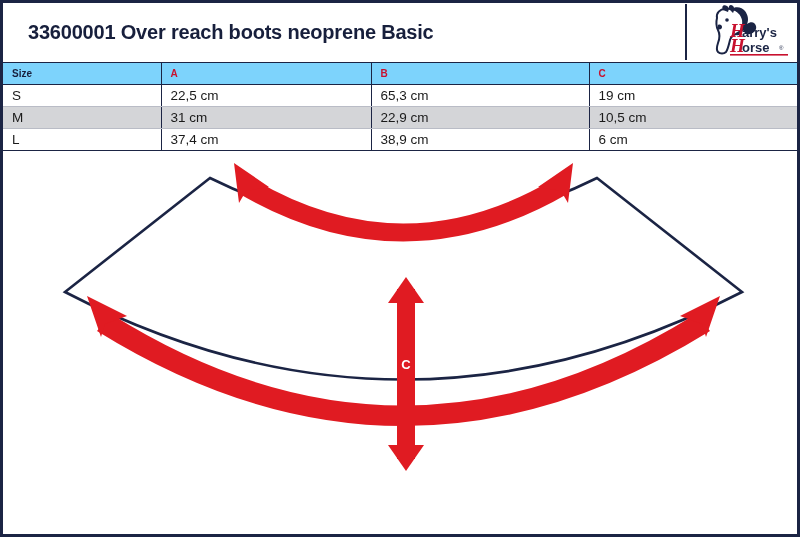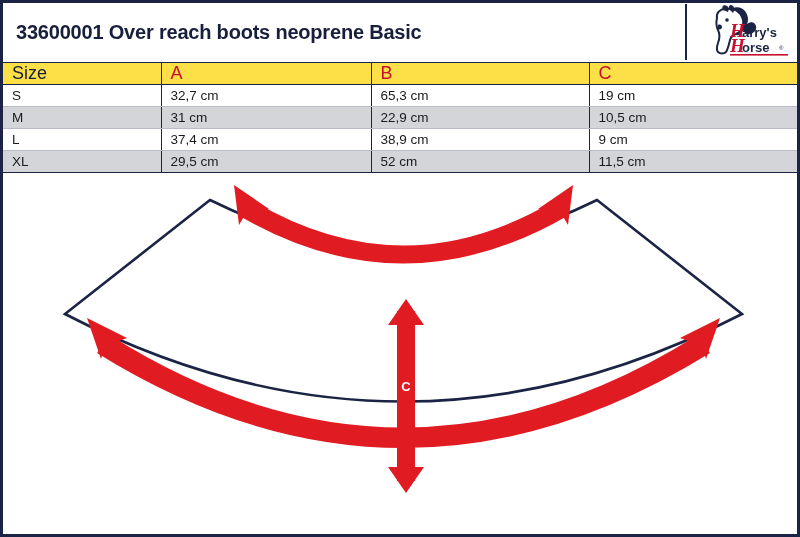--- a/index.html
+++ b/index.html
@@ -29,20 +29,21 @@
     align-items: center;
     background: #ffffff;
   }
   #title {
     font-size: 20px;
     font-weight: bold;
     color: #171f3c;
     letter-spacing: -0.2px;
     padding-left: 13px;
     white-space: nowrap;
+    margin-left: 12px;
   }
   #logo {
     position: absolute;
     right: 2px;
     top: 1px;
     width: 110px;
     height: 56px;
     border-left: 2px solid #1b2444;
     box-sizing: border-box;
     overflow: hidden;
@@ -70,23 +71,23 @@
     vertical-align: middle;
     border-right: 1.5px solid #1b2444;
     border-bottom: 1px solid #b9bcc6;
     font-weight: normal;
     line-height: 21px;
     white-space: nowrap;
   }
   #size-table th:last-child, #size-table td:last-child { border-right: none; }
 
   #size-table thead th {
-    background: #fde047;
-    font-weight: normal;
-    font-size: 18px;
+    background: #7dd3fc;
+    font-weight: bold;
+    font-size: 10px;
     color: #171f3c;
     border-bottom: 1.5px solid #1b2444;
     border-top: 1.5px solid #1b2444;
   }
   #size-table thead th.dim { color: #c8102e; }
 
   #size-table tbody tr.odd  td { background: #ffffff; }
   #size-table tbody tr.even td { background: #d4d5d8; }
   #size-table tbody tr:last-child td { border-bottom: 1.5px solid #1b2444; }
 
@@ -156,41 +157,35 @@
       <tr>
         <th>Size</th>
         <th class="dim">A</th>
         <th class="dim">B</th>
         <th class="dim">C</th>
       </tr>
     </thead>
     <tbody>
       <tr class="odd">
         <td>S</td>
-        <td>32,7 cm</td>
+        <td>22,5 cm</td>
         <td>65,3 cm</td>
         <td>19 cm</td>
       </tr>
       <tr class="even">
         <td>M</td>
         <td>31 cm</td>
         <td>22,9 cm</td>
         <td>10,5 cm</td>
       </tr>
       <tr class="odd">
         <td>L</td>
         <td>37,4 cm</td>
         <td>38,9 cm</td>
-        <td>9 cm</td>
-      </tr>
-      <tr class="even">
-        <td>XL</td>
-        <td>29,5 cm</td>
-        <td>52 cm</td>
-        <td>11,5 cm</td>
+        <td>6 cm</td>
       </tr>
     </tbody>
   </table>
 
   <div id="diagram">
     <svg width="794" height="366" viewBox="0 0 794 366" xmlns="http://www.w3.org/2000/svg">
 
       <path d="M 207 27
                Q 400 123, 594 27
                L 739 141

